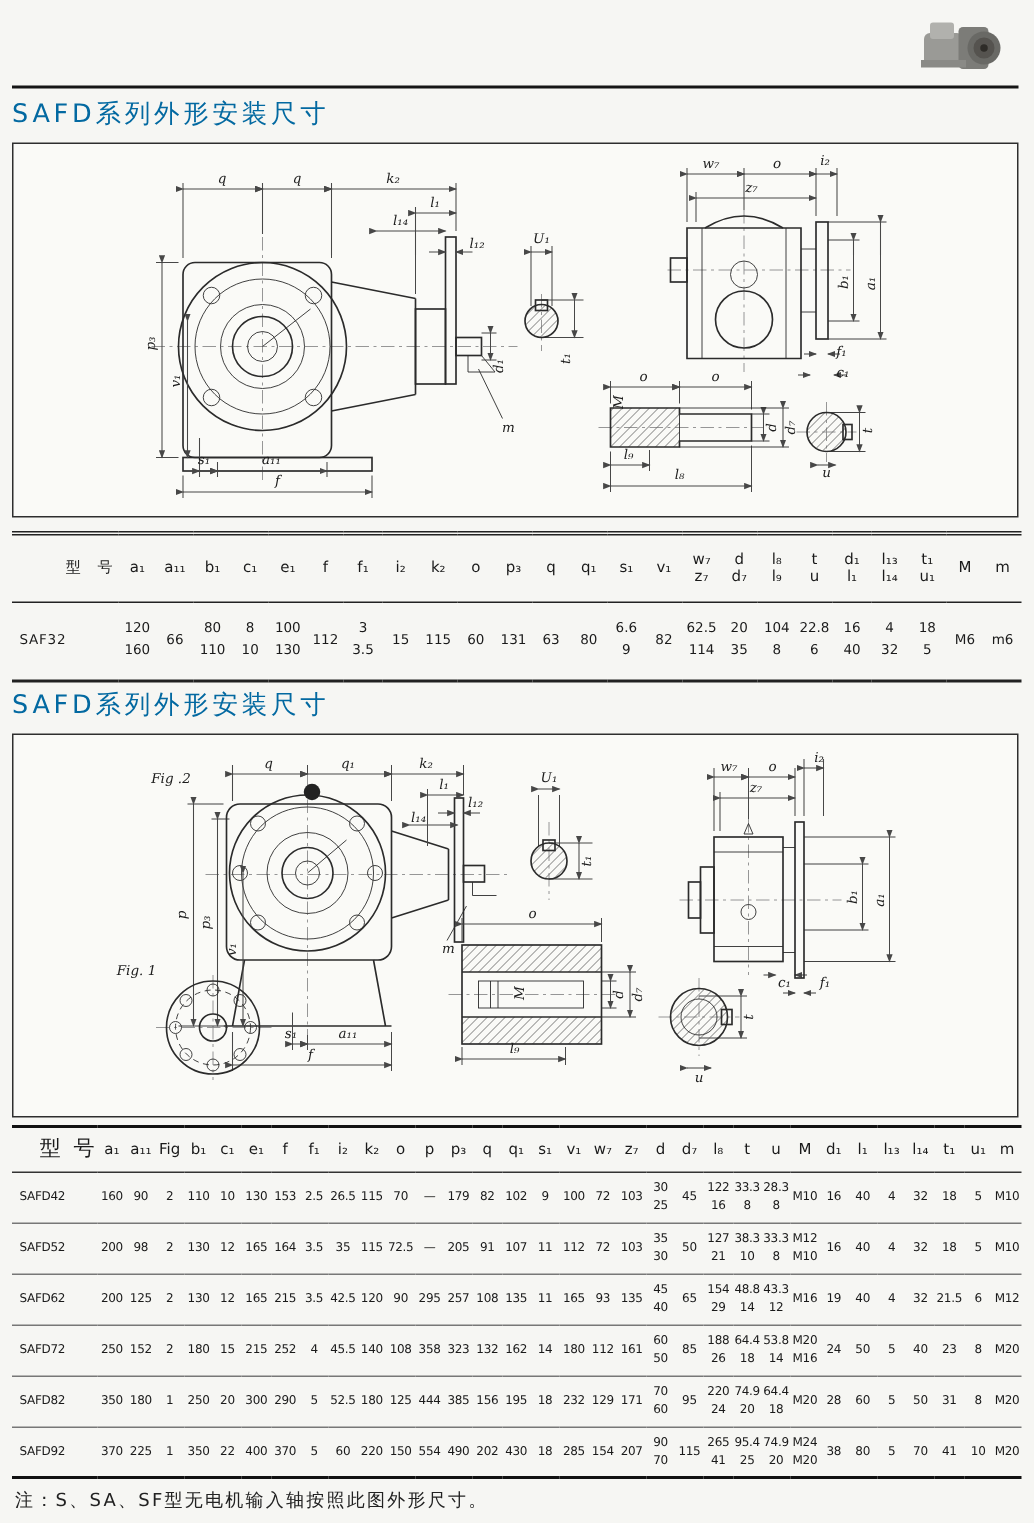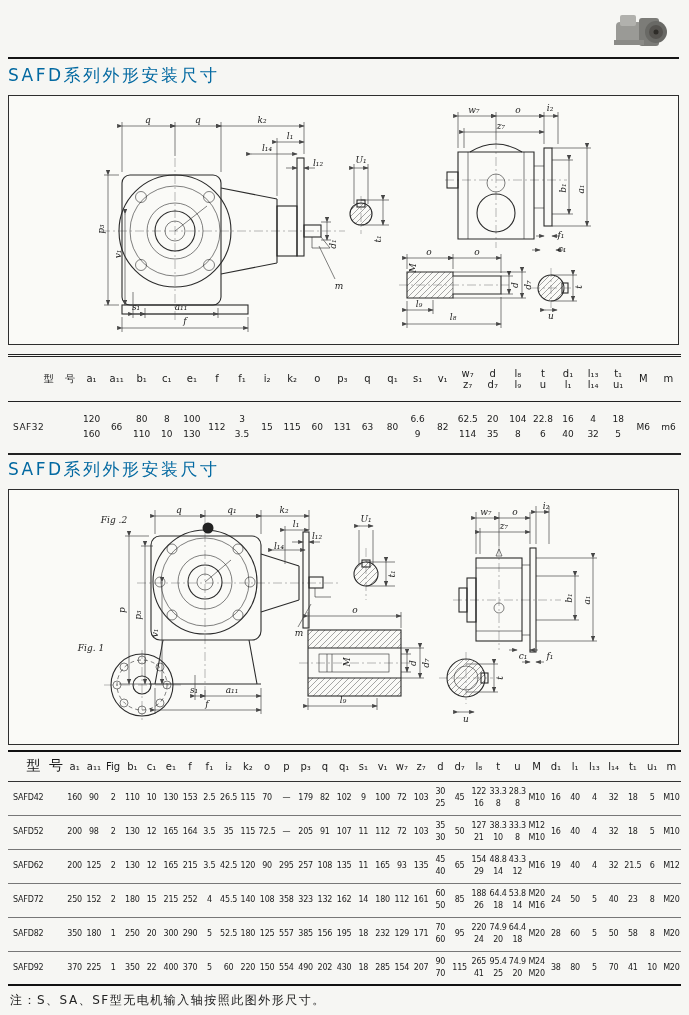--- a/index.html
+++ b/index.html
@@ -691,21 +691,21 @@
         <td>180</td>
         <td>1</td>
         <td>250</td>
         <td>20</td>
         <td>300</td>
         <td>290</td>
         <td>5</td>
         <td>52.5</td>
         <td>180</td>
         <td>125</td>
-        <td>557</td>
+        <td>444</td>
         <td>385</td>
         <td>156</td>
         <td>195</td>
         <td>18</td>
         <td>232</td>
         <td>129</td>
         <td>171</td>
         <td>70
 60</td>
         <td>95</td>
@@ -713,21 +713,21 @@
 24</td>
         <td>74.9
 20</td>
         <td>64.4
 18</td>
         <td>M20</td>
         <td>28</td>
         <td>60</td>
         <td>5</td>
         <td>50</td>
-        <td>58</td>
+        <td>31</td>
         <td>8</td>
         <td>M20</td>
       </tr>
       <tr>
         <td class="model">SAFD92</td>
         <td>370</td>
         <td>225</td>
         <td>1</td>
         <td>350</td>
         <td>22</td>

